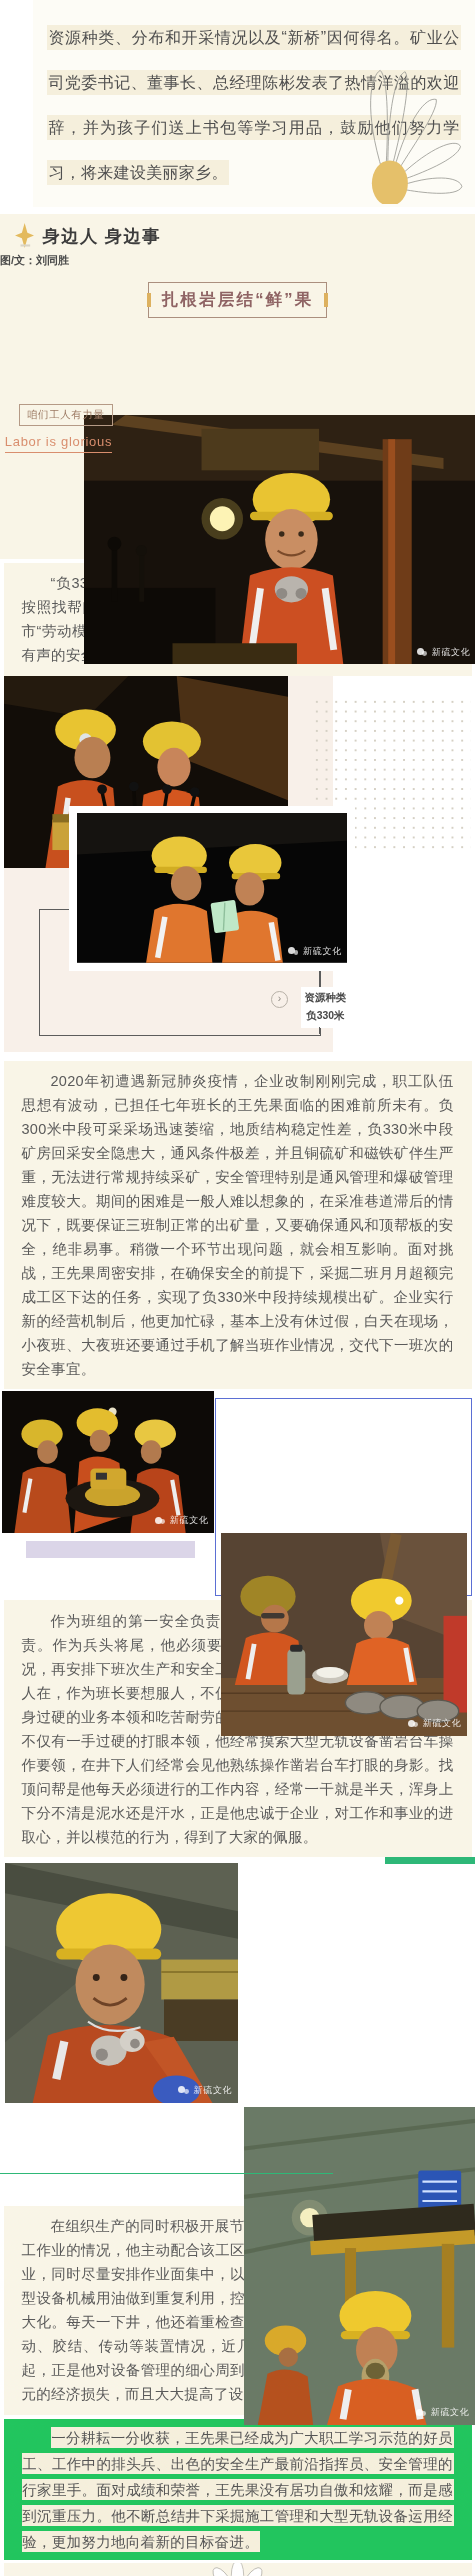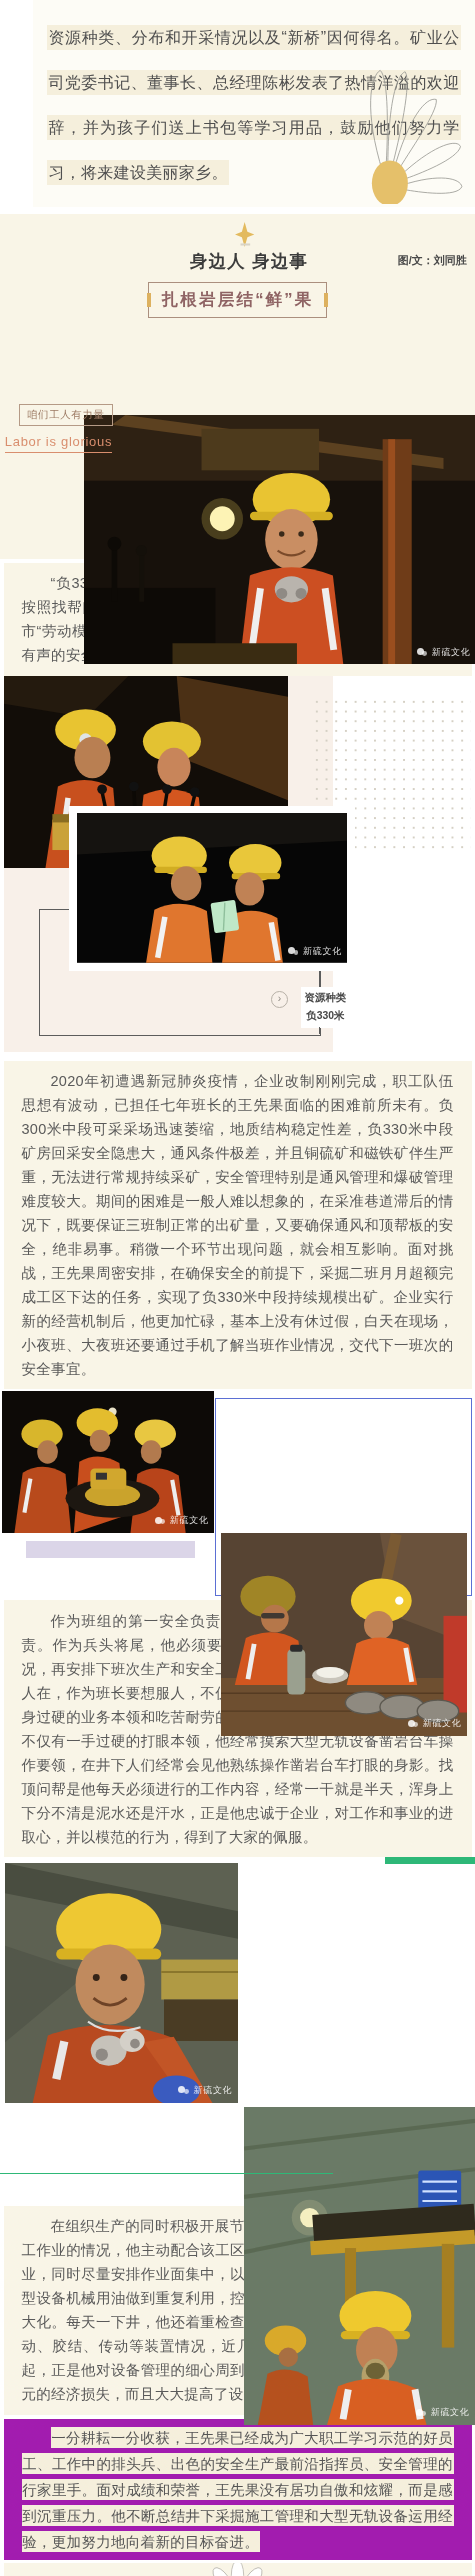--- a/index.html
+++ b/index.html
@@ -8,39 +8,39 @@
 
   
   .sec-intro{position:relative;height:207px;background:#fdfcf6;overflow:hidden;margin-left:33px;}
   .sec-intro p{margin:0;padding:15px 14px 0 14px;font-size:16px;line-height:45px;
     color:#4f4f4f;text-align:justify;letter-spacing:0.3px;}
   .band{background:#f5efdc;padding:4.1px 1.4px;box-decoration-break:clone;-webkit-box-decoration-break:clone;}
   .flower-top{position:absolute;right:11px;top:69px;}
 
   
   .sec-main{position:relative;height:345px;background:#f9f5e7;margin-top:7px;}
-  .hdr-row{display:flex;align-items:center;padding:8.3px 0 0 15px;height:28px;flex-direction:column;}
+  .hdr-row{display:flex;align-items:center;padding:8.3px 0 0 15px;height:28px;}
   .hdr-label{font-size:17.3px;font-weight:bold;color:#3c3c3c;letter-spacing:1.4px;margin-left:8.3px;}
-  .credit{text-align:right;margin:2.8px 8.3px 0 0;font-size:11px;font-weight:bold;color:#4a4a4a;}
+  .credit{margin:2.8px 8.3px 0 0;font-size:11px;font-weight:bold;color:#4a4a4a;}
   .title-box{position:relative;margin:14px auto 0 auto;width:fit-content;
     border:0.7px solid #ab8f7e;padding:6.2px 12.4px;background:transparent;}
   .title-box .ttl{font-size:16.6px;font-weight:bold;color:#8f6464;letter-spacing:2.1px;}
   .gbar{position:absolute;width:4.1px;height:14px;background:#ddb15f;top:50%;transform:translateY(-50%);}
   .gbar.l{left:-2.1px;} .gbar.r{right:-2.1px;}
   .photo1-wrap{position:absolute;left:84px;top:97px;width:392px;height:249px;}
   .slogan-box{position:absolute;left:19px;top:190px;border:0.7px solid #b59a86;color:#9c7a63;
     font-size:10.4px;padding:2.8px 7px;letter-spacing:0.7px;}
   .slogan-en{position:absolute;left:4.8px;top:220px;color:#d98e6e;font-size:13px;
     border-bottom:0.7px solid #d98e6e;padding-bottom:3px;letter-spacing:0.7px;}
 
   
   .panel{background:#f9f5e7;margin:4.1px 3.5px 0 3.5px;padding:8.3px 18px;}
   .panel p{margin:0;font-size:14.5px;line-height:24px;color:#5a5a5a;text-align:justify;
     text-indent:2em;letter-spacing:0.3px;}
-  .banded-sec{background:#a21caf;margin:4.1px 3.5px 0 3.5px;padding:5.5px 18px;}
+  .banded-sec{background:#22c55e;margin:4.1px 3.5px 0 3.5px;padding:5.5px 18px;}
   .banded-sec p{margin:0;font-size:14.5px;line-height:26px;color:#555;text-align:justify;
     text-indent:2em;letter-spacing:0.3px;}
   .band2{background:#f5efdc;padding:2.8px 0.7px;box-decoration-break:clone;-webkit-box-decoration-break:clone;}
 
   
   .sec-comp{position:relative;height:381px;background:#fff;}
   .pink{position:absolute;left:3.5px;top:0;width:329px;height:376px;background:#f8f0e9;}
   .dots{position:absolute;left:312px;top:21px;width:159px;height:157px;
     background-image:radial-gradient(circle,#d5d0c4 0.8px,transparent 1px);background-size:9.7px 9.7px;}
   .photo2{position:absolute;left:3.5px;top:0;width:284px;height:192px;}

